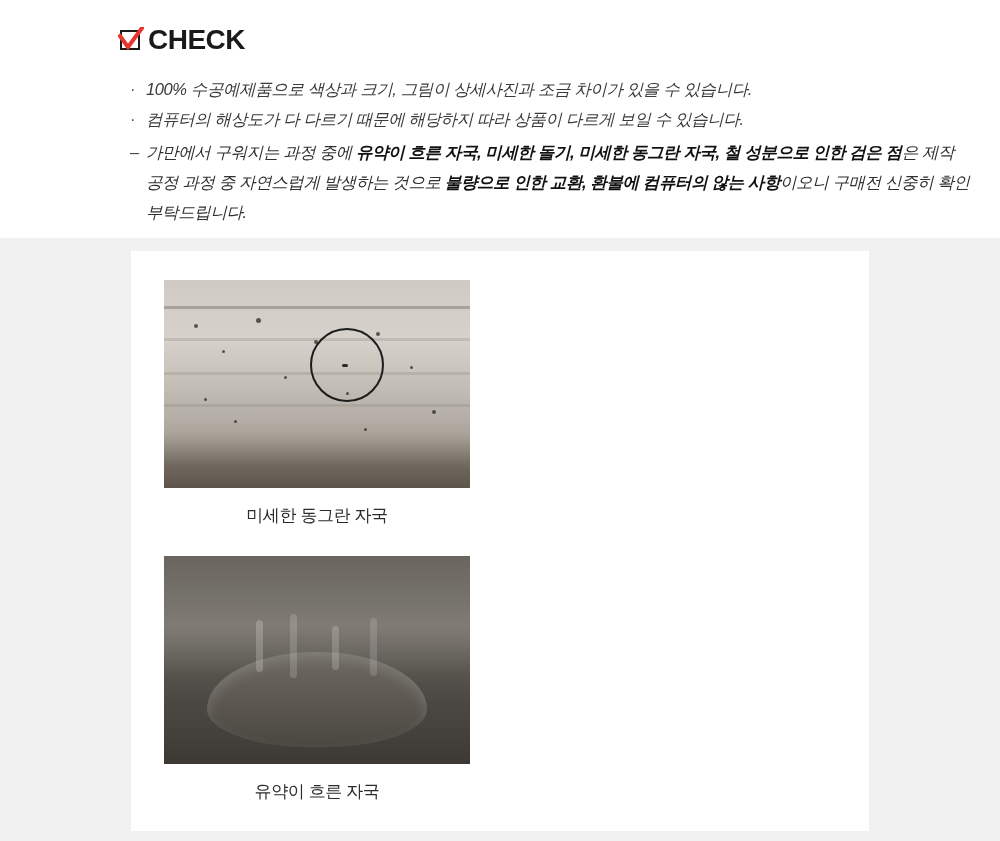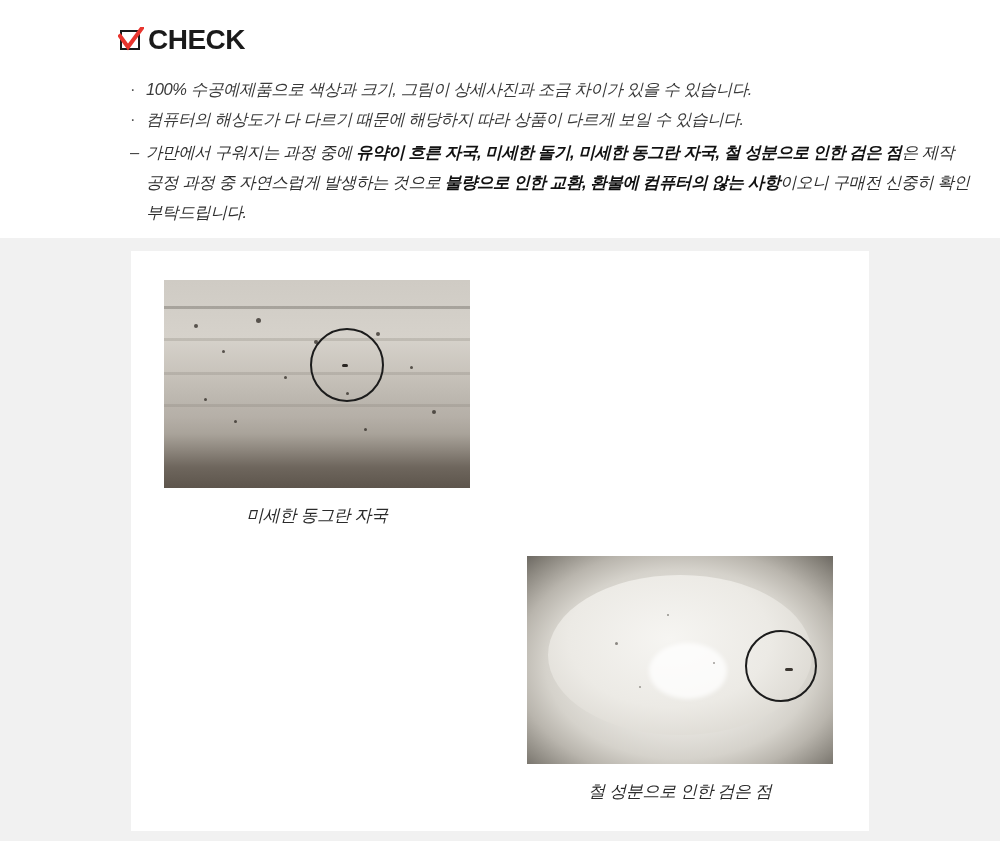--- a/index.html
+++ b/index.html
@@ -92,21 +92,20 @@
   .grid {
     position: absolute;
     left: 0;
     top: 0;
     width: 738px;
     height: 580px;
   }
   .cell {
     position: absolute;
     width: 306px;
-    font-style: italic;
   }
   .cell.c1 { left: 33px;  top: 29px; }
   .cell.c2 { left: 396px; top: 29px; }
   .cell.c3 { left: 33px;  top: 305px; }
   .cell.c4 { left: 396px; top: 305px; }
 
   .photo {
     width: 306px;
     height: 208px;
     position: relative;
@@ -257,31 +256,28 @@
           <div class="speck" style="left:70px;top:140px;width:3px;height:3px"></div>
           <div class="speck" style="left:40px;top:118px;width:3px;height:3px"></div>
           <div class="speck" style="left:200px;top:148px;width:3px;height:3px"></div>
           <div class="circle-mark" style="left:146px;top:48px;width:74px;height:74px"></div>
           <div class="dot-mark" style="left:178px;top:84px"></div>
         </div>
         <div class="caption">미세한 동그란 자국</div>
       </div>
 
 
-
-      <div class="cell c4">
-        <div class="photo p4">
-          <div class="inner"></div>
-          <div class="gloss"></div>
-          <div class="speck" style="left:88px;top:86px;width:3px;height:3px;background:rgba(70,65,58,.6)"></div>
-          <div class="speck" style="left:140px;top:58px;width:2px;height:2px;background:rgba(70,65,58,.55)"></div>
-          <div class="speck" style="left:112px;top:130px;width:2px;height:2px;background:rgba(70,65,58,.5)"></div>
-          <div class="speck" style="left:186px;top:106px;width:2px;height:2px;background:rgba(70,65,58,.5)"></div>
-          <div class="circle-mark" style="left:218px;top:74px;width:72px;height:72px"></div>
-          <div class="dot-mark" style="left:258px;top:112px;background:#3a3530;width:8px;height:3px"></div>
+      <div class="cell c3">
+        <div class="photo p3">
+          <div class="foot"></div>
+          <div class="drip" style="left:92px;top:64px;height:52px;opacity:.5"></div>
+          <div class="drip" style="left:126px;top:58px;height:64px;opacity:.4"></div>
+          <div class="drip" style="left:168px;top:70px;height:44px;opacity:.45"></div>
+          <div class="drip" style="left:206px;top:62px;height:58px;opacity:.35"></div>
         </div>
-        <div class="caption">철 성분으로 인한 검은 점</div>
-      </div>
+        <div class="caption">유약이 흐른 자국</div>
+      </div>
+
 
     </div>
   </section>
 
 </div>
 
 </body></html>

